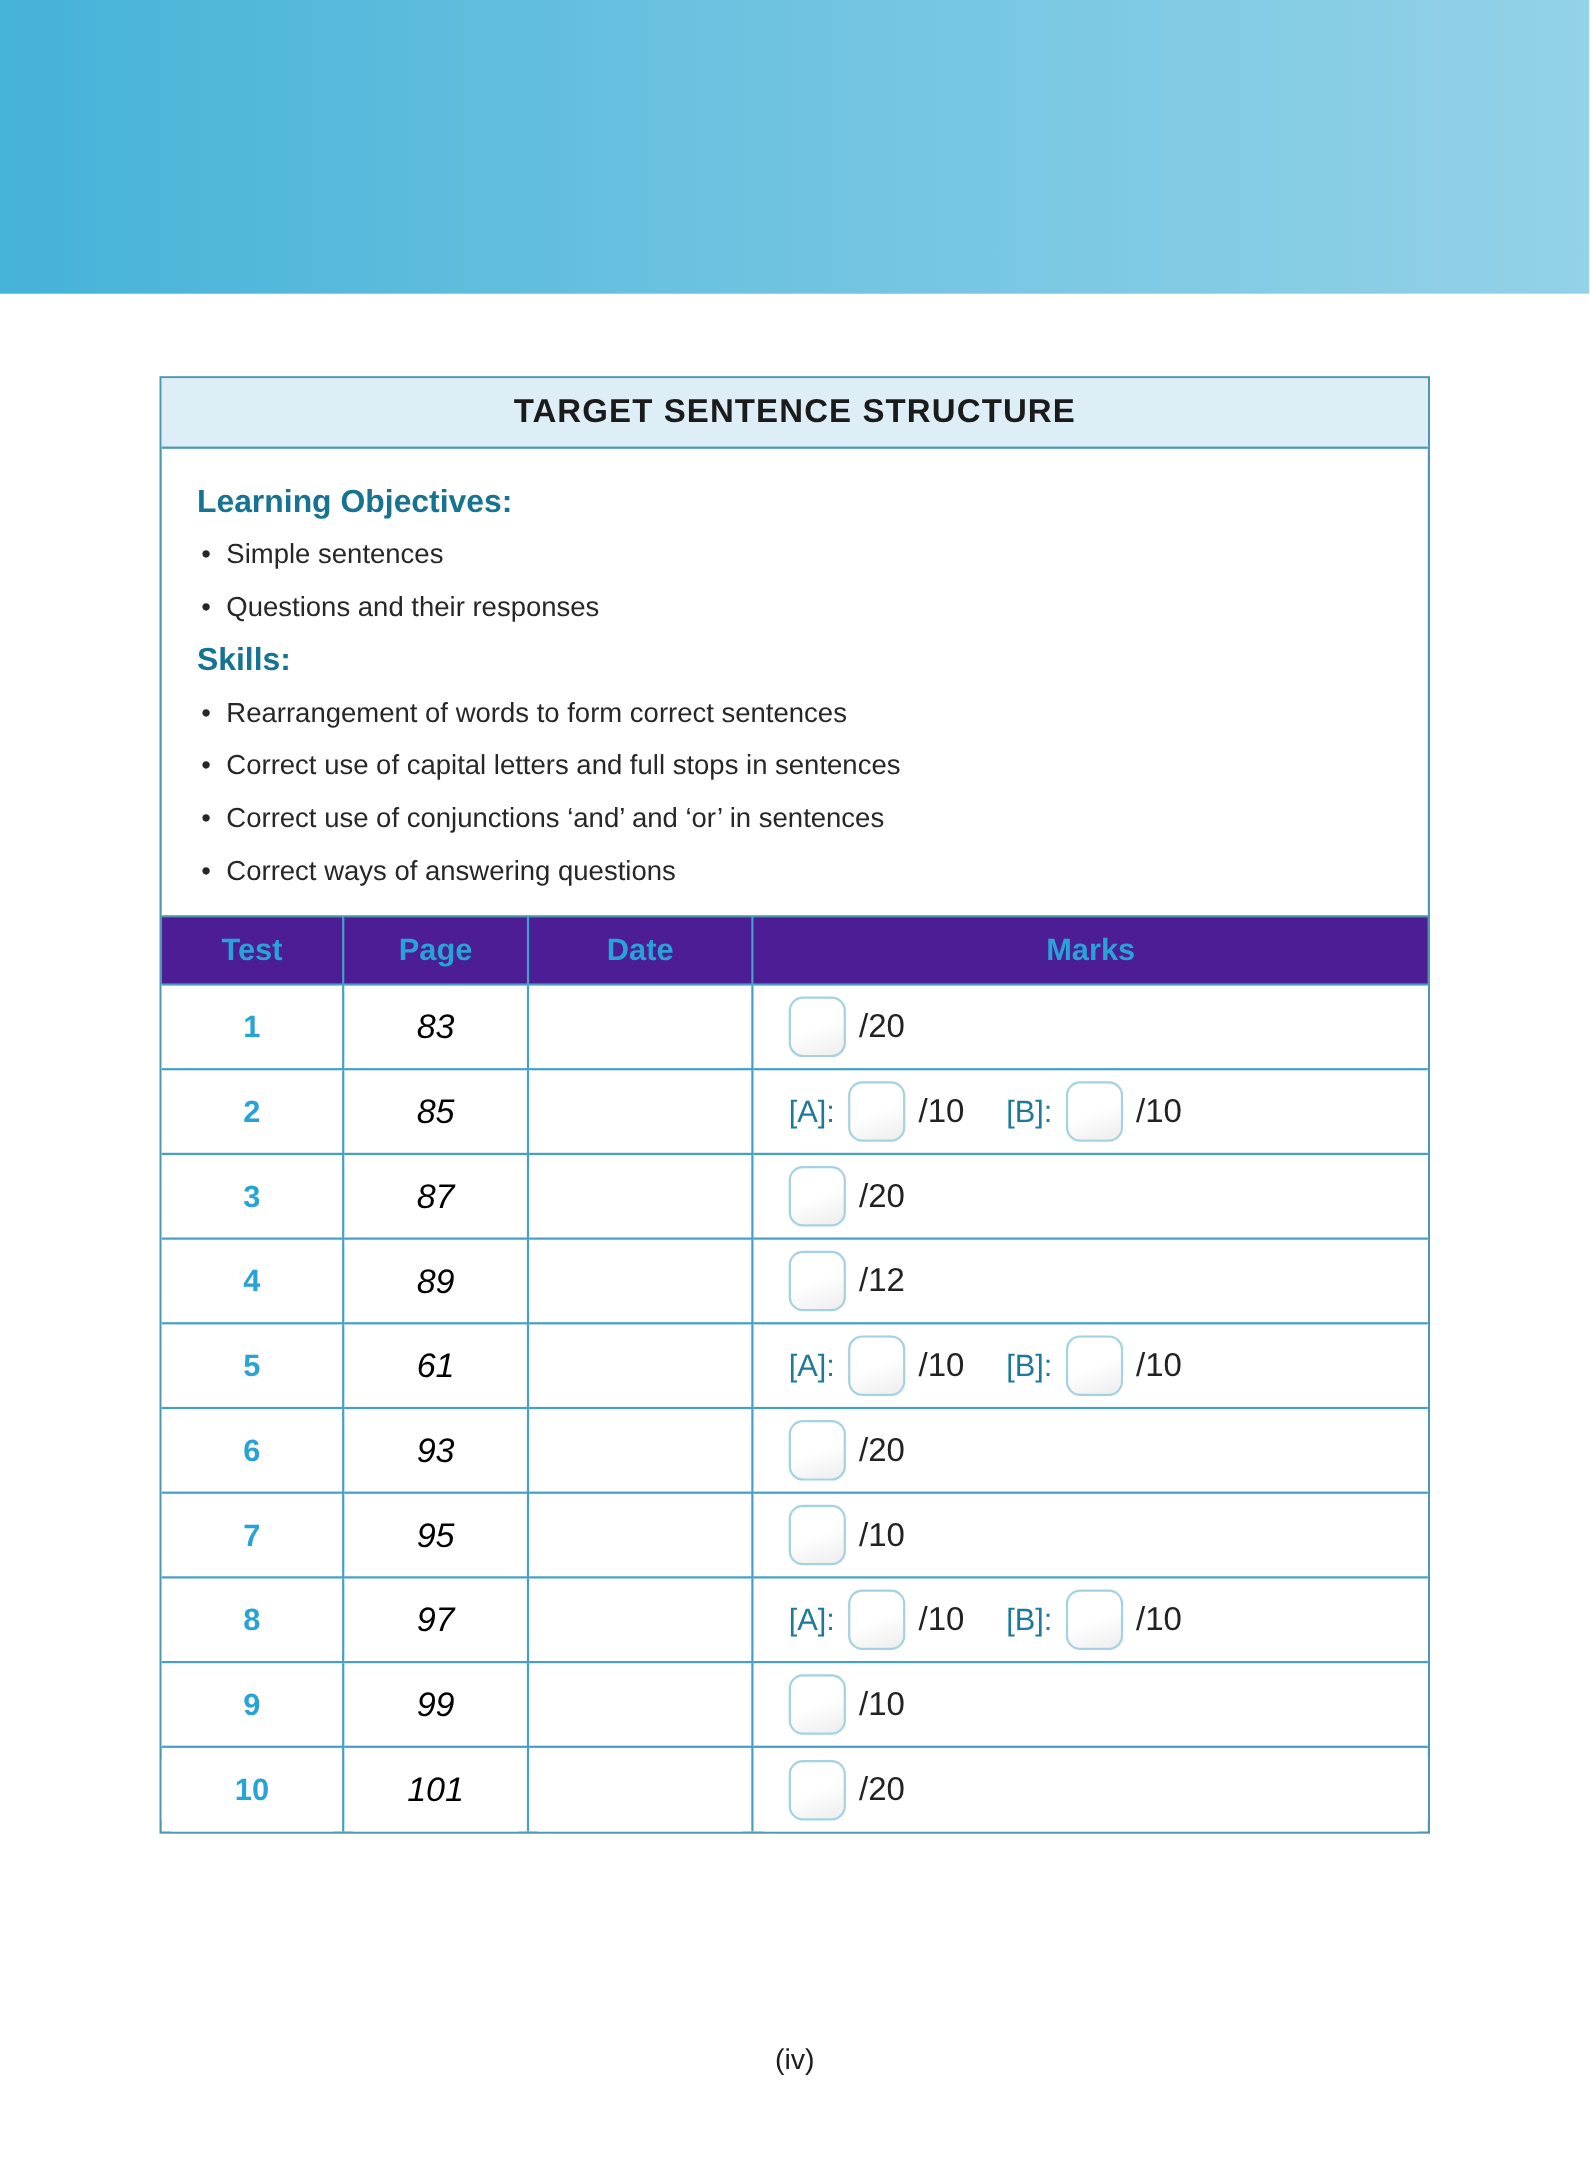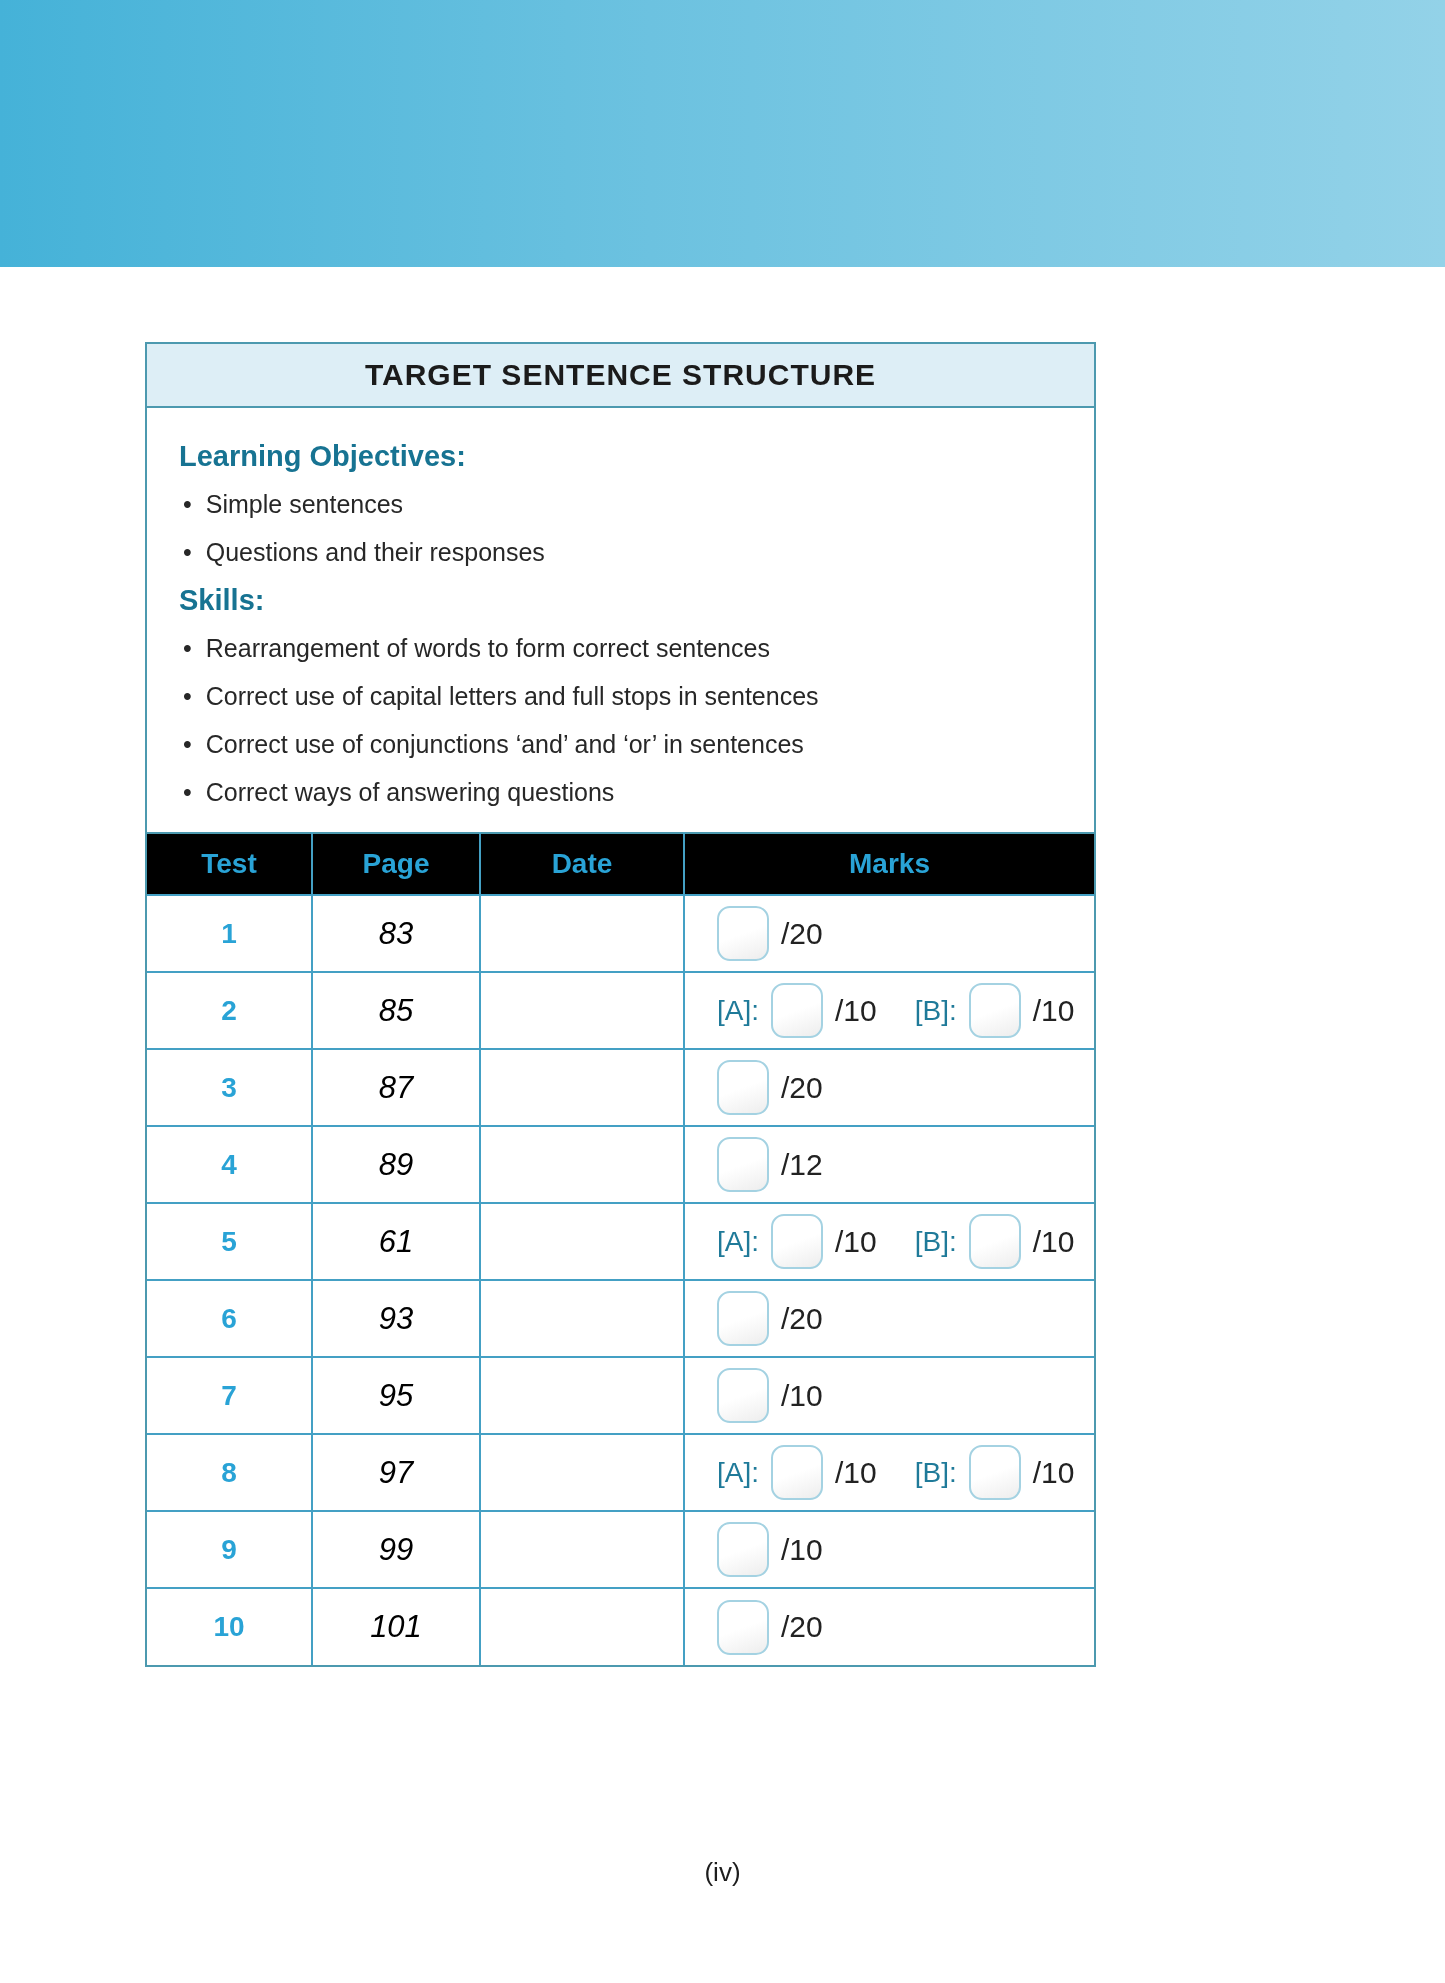--- a/index.html
+++ b/index.html
@@ -12,21 +12,21 @@
   }
 
   
   .banner {
     width: 1445px; height: 267px;
     background: linear-gradient(90deg, #45b2d8 0%, #6cc2e0 45%, #93d2e8 100%);
   }
 
   
   .card {
-    width: 951px;
+    width: 1155px;
     margin: 75px 0 0 145px;
     border: 2px solid #4c99af;
     background: #ffffff;
   }
   .card-title {
     height: 64px;
     background: #ddeef6;
     border-bottom: 2px solid #4c99af;
     display: flex; align-items: center; justify-content: center;
     font-size: 30px; font-weight: bold; letter-spacing: 1px;
@@ -51,21 +51,21 @@
   }
   table.tests th, table.tests td { border: 2px solid #44a0c4; }
   table.tests th:first-child, table.tests td:first-child { border-left: none; }
   table.tests th:last-child, table.tests td:last-child { border-right: none; }
   table.tests thead th { border-top: none; }
   table.tests tbody tr:last-child td { border-bottom: none; border-radius: 12px; }
 
   table.tests th {
     height: 62px;
     color: #29a3d6; font-size: 28px; font-weight: bold;
-    text-align: center; background: #000000;
+    text-align: center; background: #4c1d95;
   }
   table.tests td { height: 77px; background: #ffffff; }
 
   .test-cell  { text-align: center; color: #29a3d6; font-weight: bold; font-size: 28px; }
   .page-cell  { text-align: center; color: #000000; font-style: italic; font-size: 31px; }
   .date-cell  {}
   .marks-cell { padding-left: 32px; }
 
   .marks-inner { display: flex; align-items: center; }
   .mark-box {

